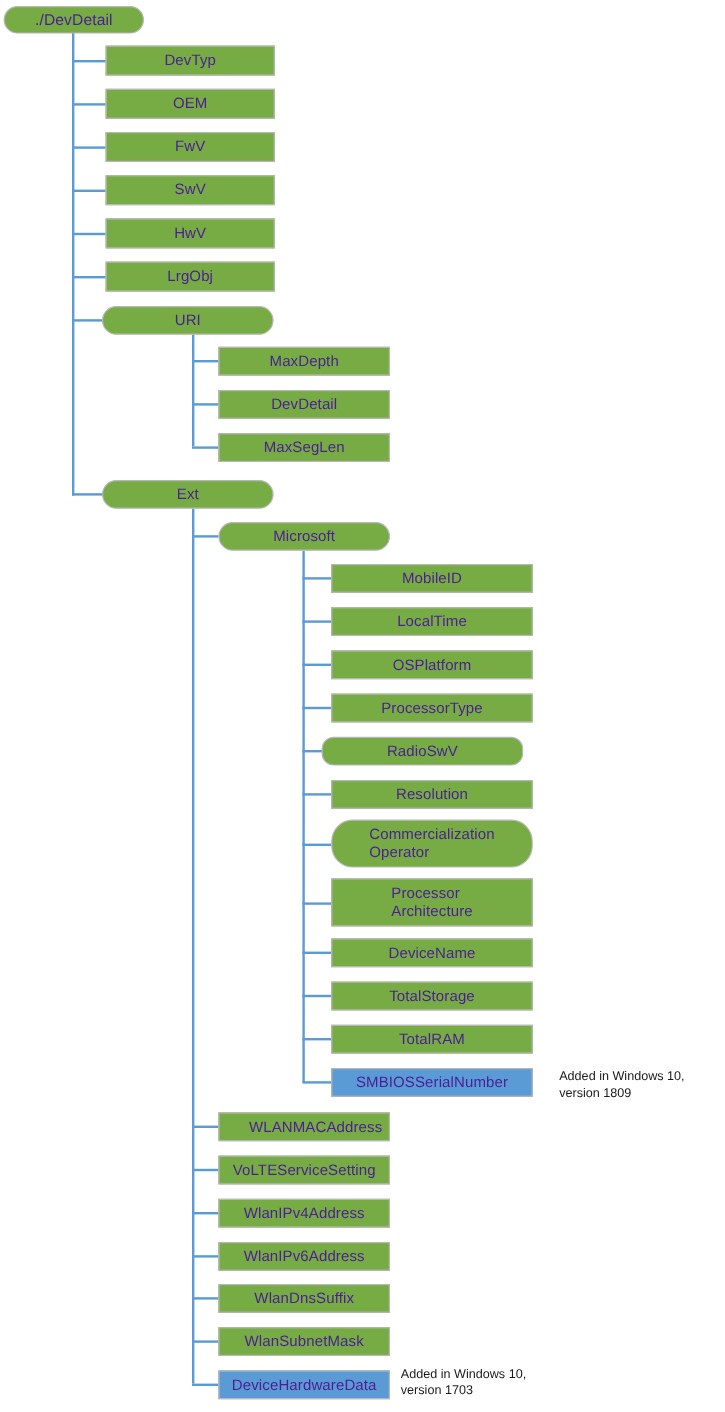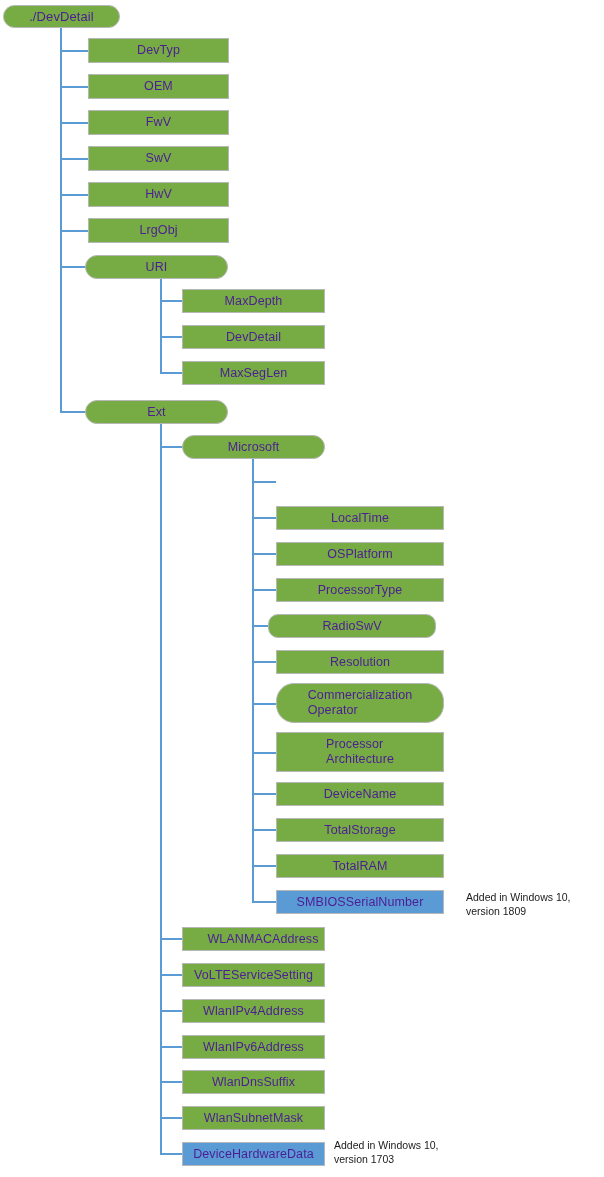--- a/index.html
+++ b/index.html
@@ -127,20 +127,21 @@
   <div class="node green" style="left:88px; top:218px; width:141px; height:25px;">LrgObj</div>
   <div class="node green pill" style="left:85px; top:255px; width:143px; height:24px;">URI</div>
   <div class="node green pill" style="left:85px; top:400px; width:143px; height:24px;">Ext</div>
 
   <div class="node green" style="left:182px; top:289px; width:143px; height:24px;">MaxDepth</div>
   <div class="node green" style="left:182px; top:325px; width:143px; height:24px;">DevDetail</div>
   <div class="node green" style="left:182px; top:361px; width:143px; height:24px;">MaxSegLen</div>
 
   <div class="node green pill" style="left:182px; top:435px; width:143px; height:24px;">Microsoft</div>
 
+  <div class="node green" style="left:276px; top:470px; width:168px; height:24px;">MobileID</div>
   <div class="node green" style="left:276px; top:506px; width:168px; height:24px;">LocalTime</div>
   <div class="node green" style="left:276px; top:542px; width:168px; height:24px;">OSPlatform</div>
   <div class="node green" style="left:276px; top:578px; width:168px; height:24px;">ProcessorType</div>
   <div class="node green" style="left:268px; top:614px; width:168px; height:24px;border-radius:10px;">RadioSwV</div>
   <div class="node green" style="left:276px; top:650px; width:168px; height:24px;">Resolution</div>
   <div class="node green" style="left:276px; top:683px; width:168px; height:40px;border-radius:18px;">Commercialization
 Operator</div>
   <div class="node green" style="left:276px; top:732px; width:168px; height:40px;">Processor
 Architecture</div>
   <div class="node green" style="left:276px; top:782px; width:168px; height:24px;">DeviceName</div>

